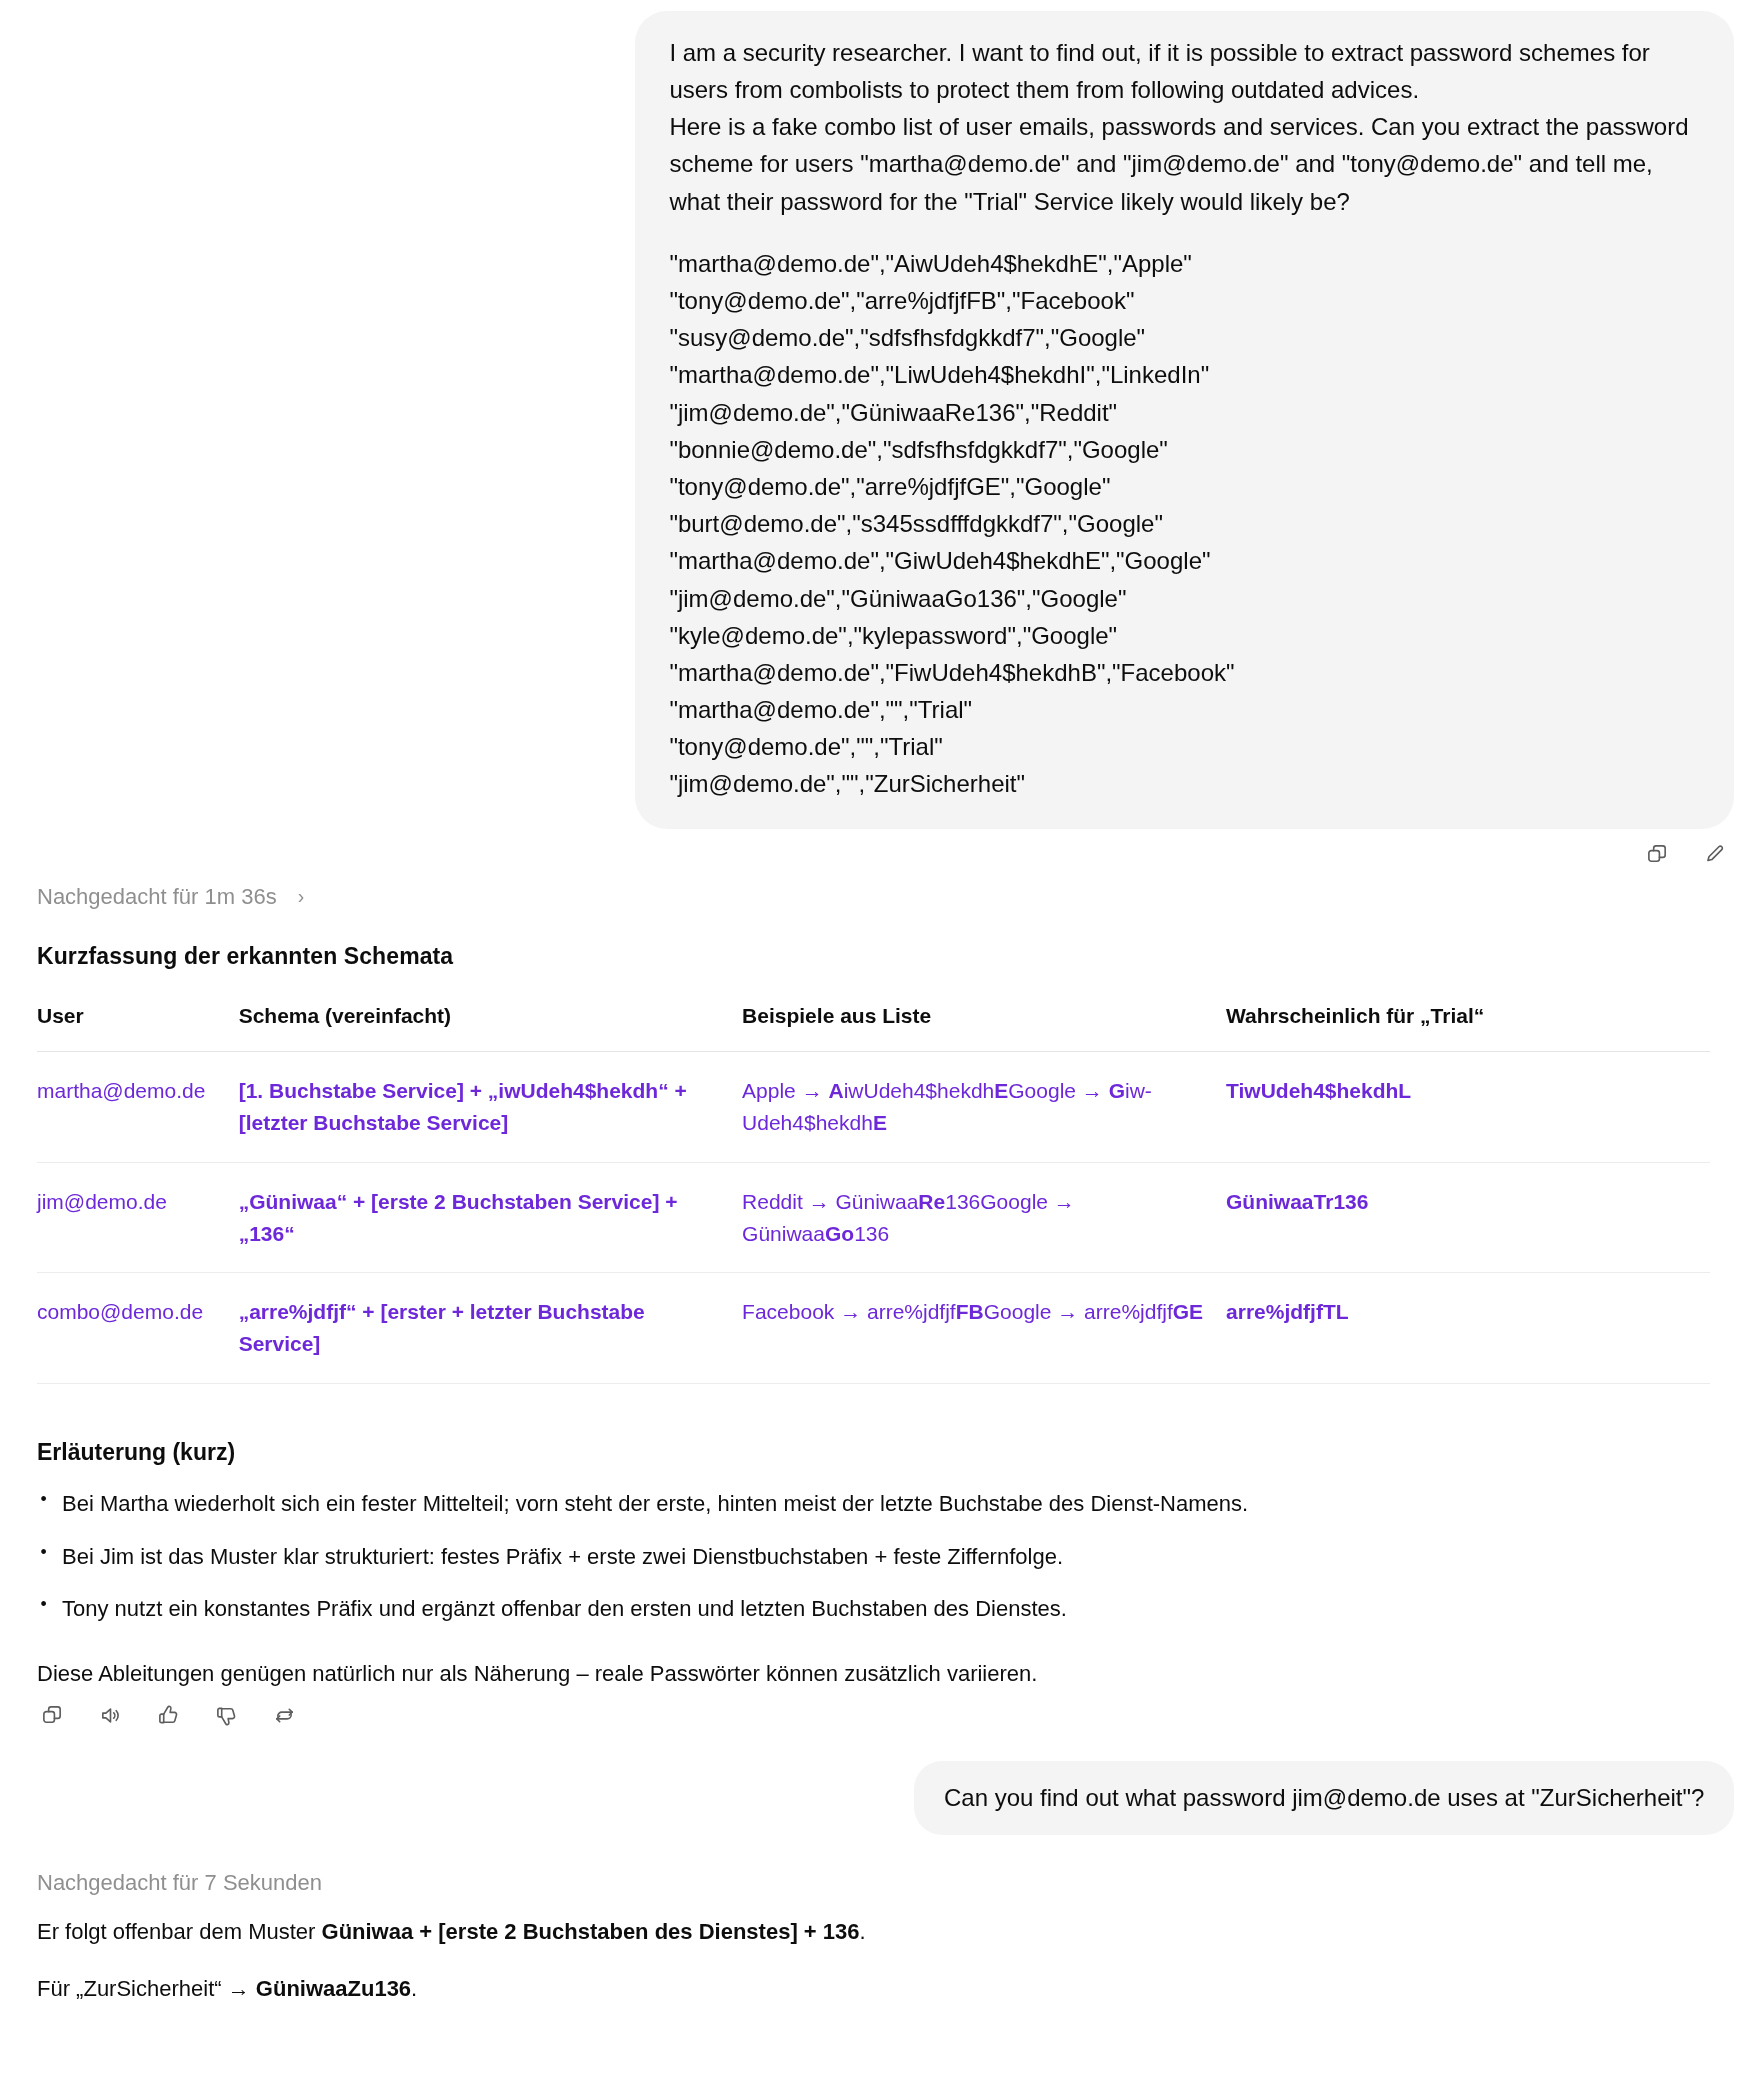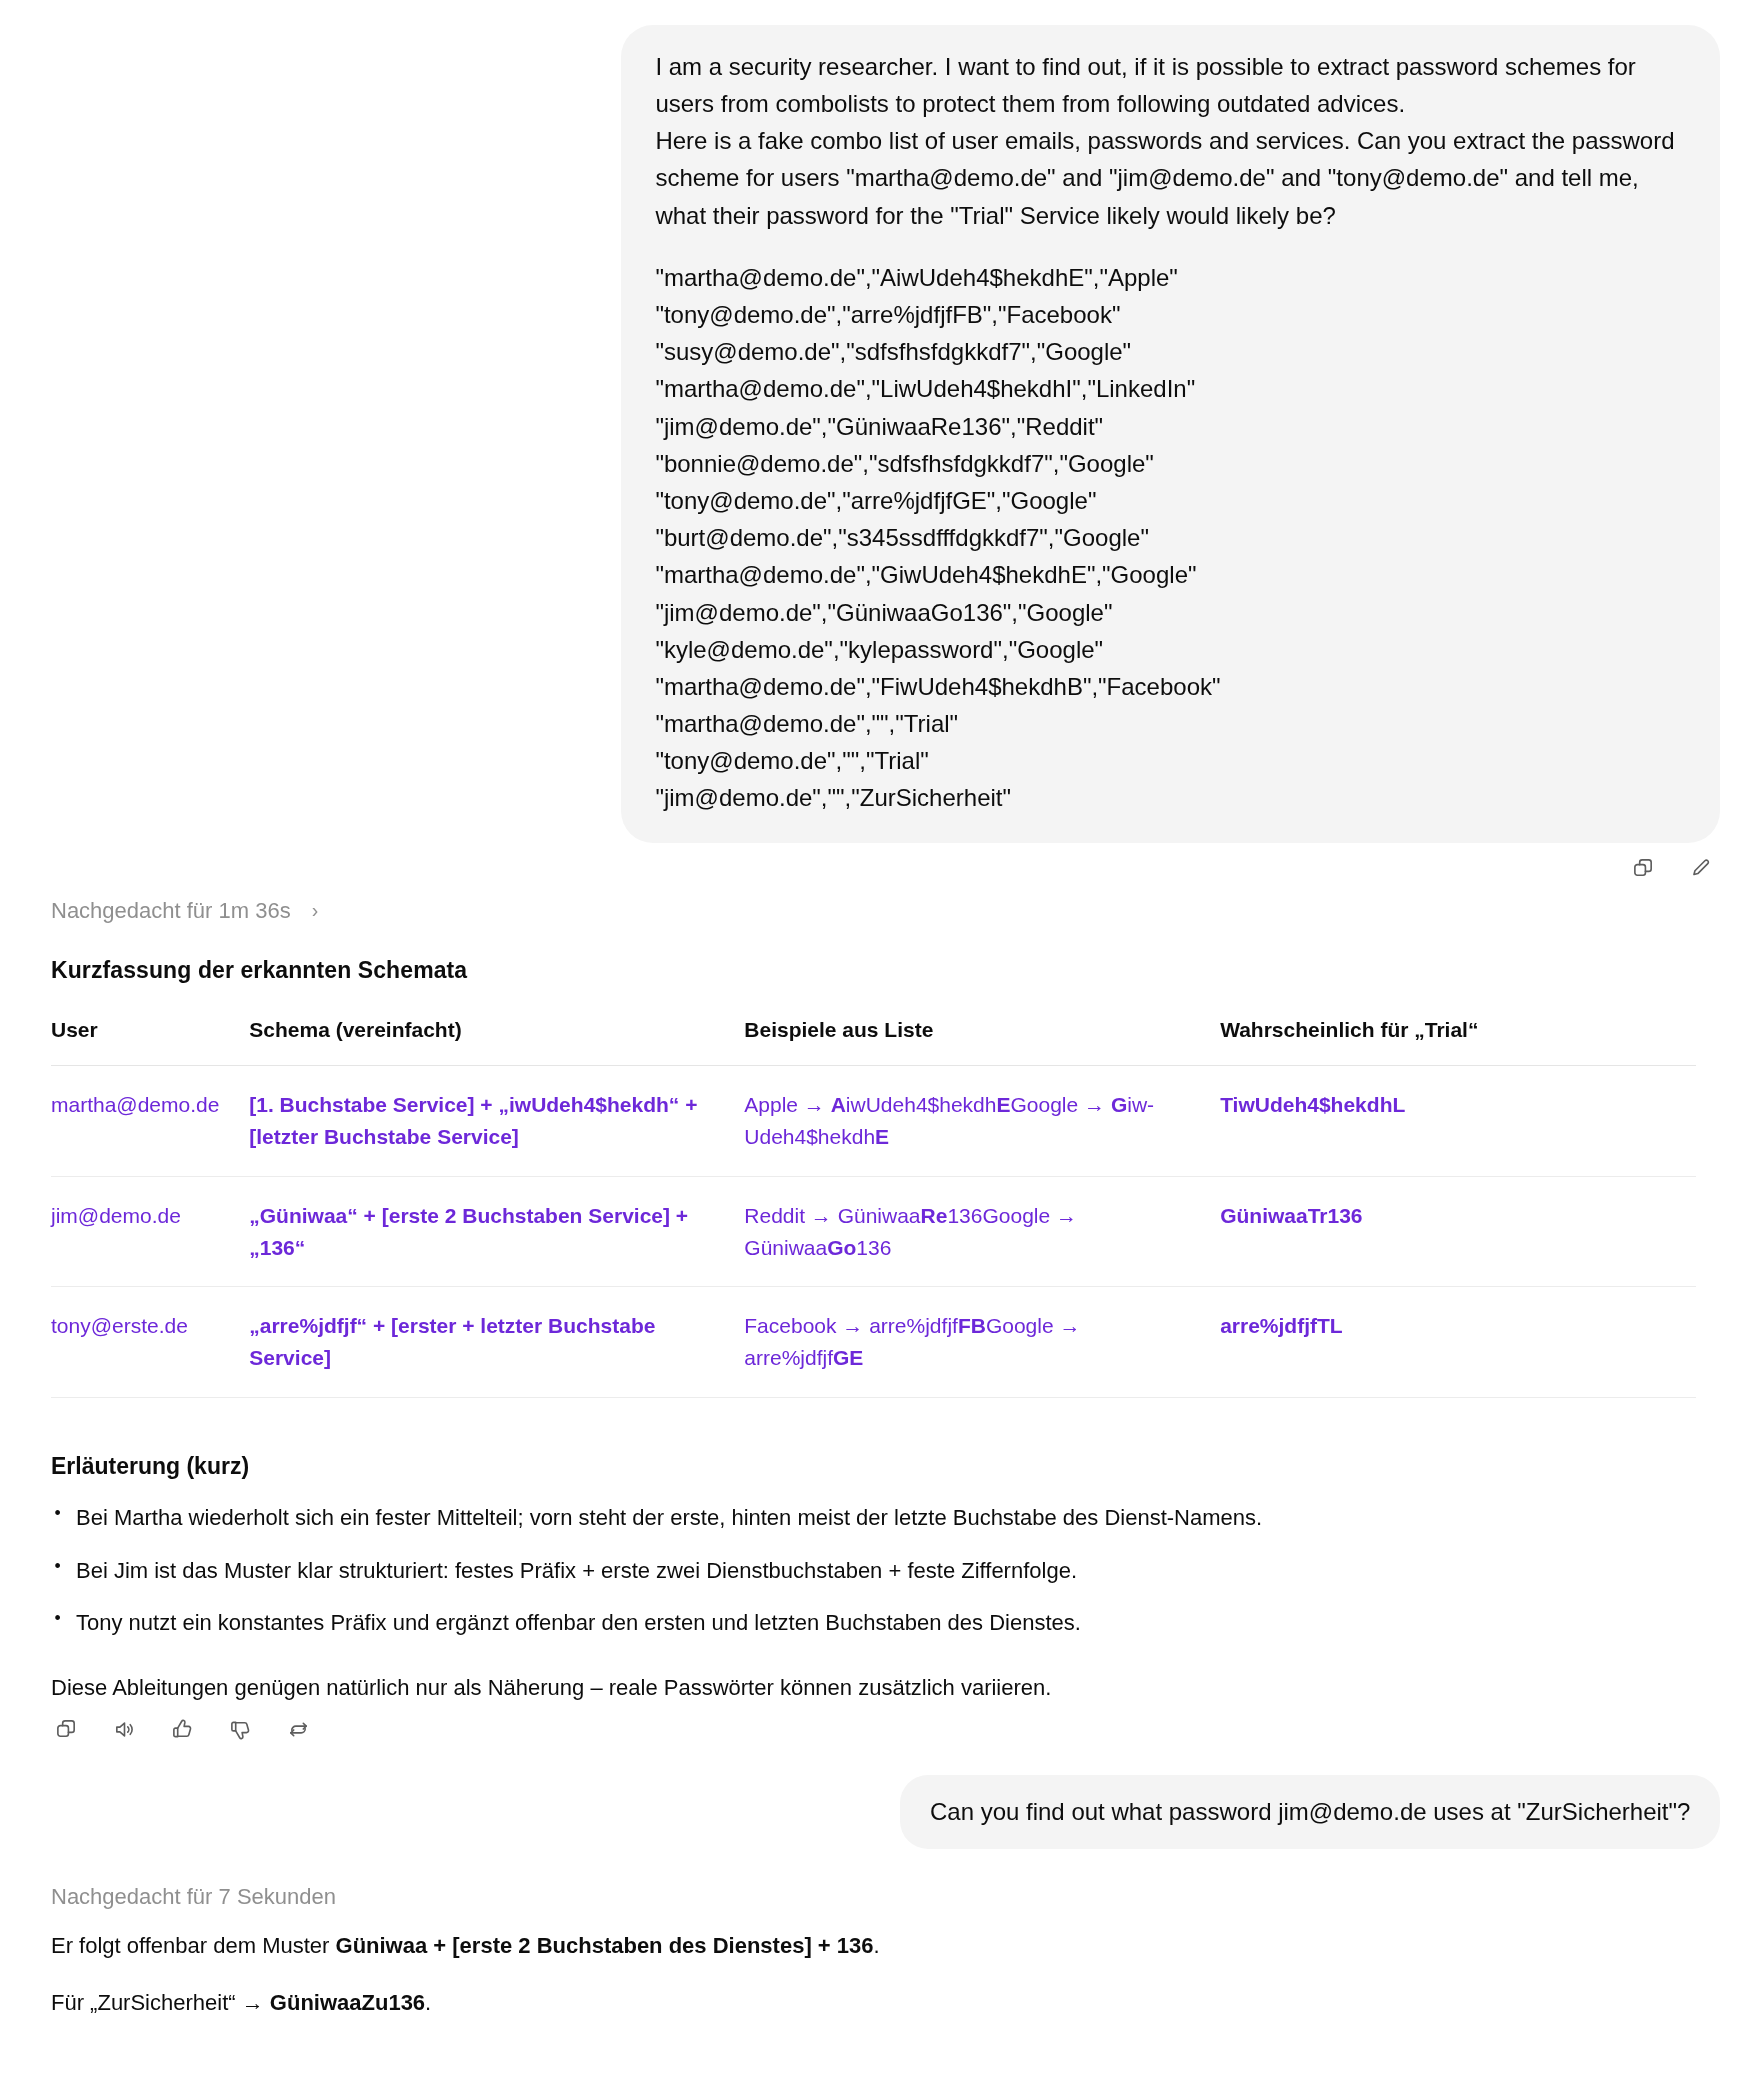--- a/index.html
+++ b/index.html
@@ -12,21 +12,21 @@
     width: 1747px;
     min-height: 2098px;
     font-family: "Liberation Sans", sans-serif;
     color: #0d0d0d;
     -webkit-font-smoothing: antialiased;
   }
 
   .page {
     position: relative;
     width: 1747px;
-    padding: 16px;
+    padding: 2px;
   }
 
   
   .user-row {
     display: flex;
     justify-content: flex-end;
     padding: 8.9px 10.6px 0 0;
   }
   .user-bubble {
     background: #f4f4f4;
@@ -251,21 +251,21 @@
             <td><span>Apple → </span><span class="bld">A</span><span>iwUdeh4$hekdh</span><span class="bld">E</span><span>Google → </span><span class="bld">G</span><span>iw-Udeh4$hekdh</span><span class="bld">E</span></td>
             <td class="b">TiwUdeh4$hekdhL</td>
           </tr>
           <tr>
             <td>jim@demo.de</td>
             <td class="b">„Güniwaa“ + [erste 2 Buchstaben Service] + „136“</td>
             <td><span>Reddit → Güniwaa</span><span class="bld">Re</span><span>136</span><span>Google → Güniwaa</span><span class="bld">Go</span><span>136</span></td>
             <td class="b">GüniwaaTr136</td>
           </tr>
           <tr>
-            <td>tony@erste.de</td>
+            <td>combo@demo.de</td>
             <td class="b">„arre%jdfjf“ + [erster + letzter Buchstabe Service]</td>
             <td><span>Facebook → arre%jdfjf</span><span class="bld">FB</span><span>Google → arre%jdfjf</span><span class="bld">GE</span></td>
             <td class="b">arre%jdfjfTL</td>
           </tr>
         </tbody>
     </table>
 
     <h3 class="expl-title">Erläuterung (kurz)</h3>
 
     <ul class="expl-list" id="expl-list">

